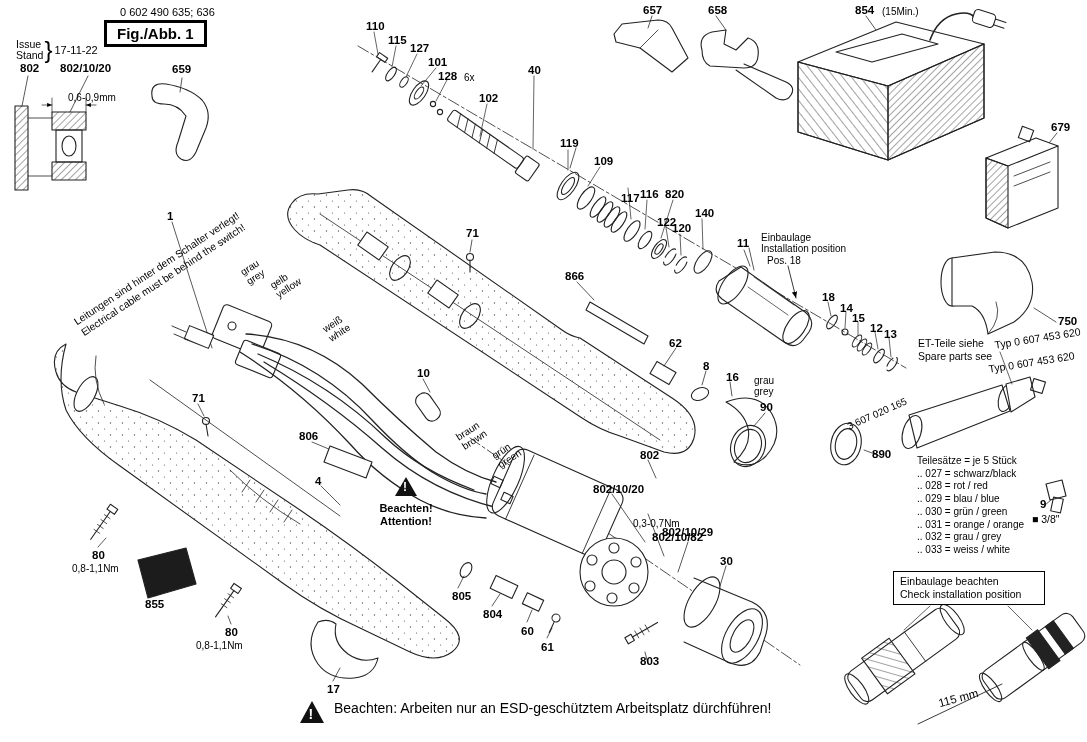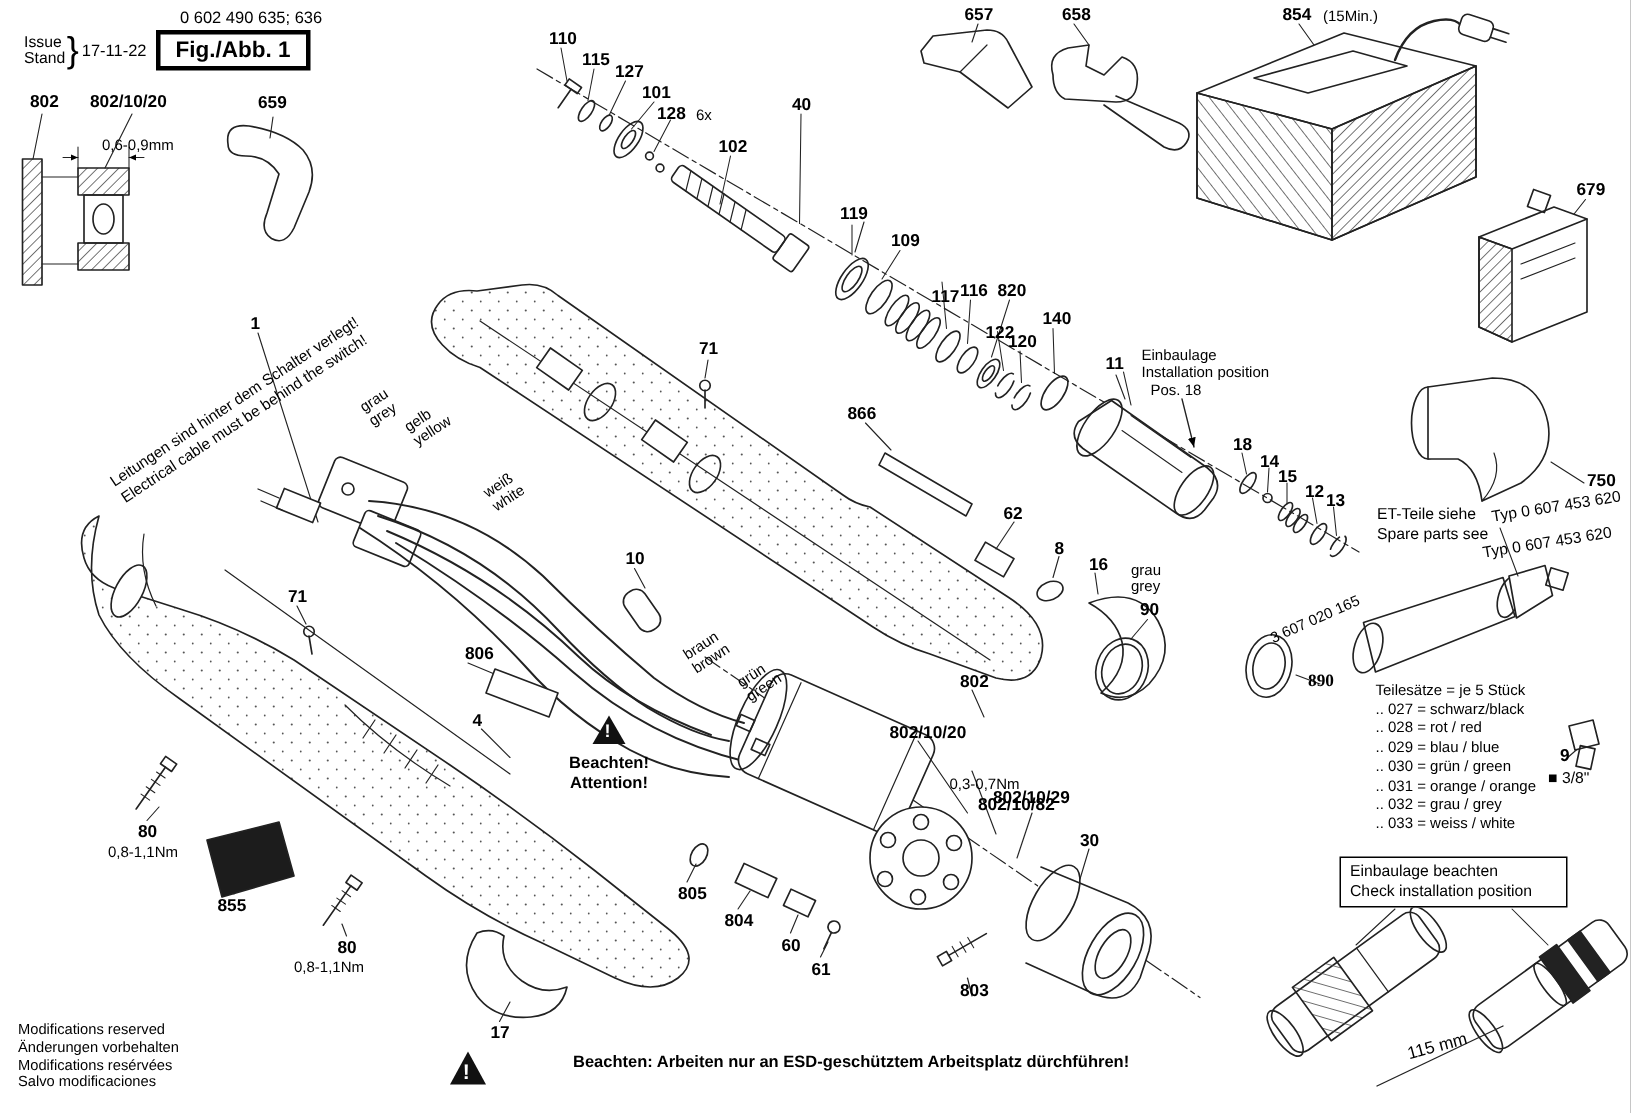--- a/index.html
+++ b/index.html
@@ -6,21 +6,21 @@
   * { margin:0; padding:0; box-sizing:border-box; }
   html,body { background:#9a9a9a; }
   body { font-family:"Liberation Sans", sans-serif; }
   .stage { position:relative; width:1087px; height:742px; background:#ffffff; overflow:hidden; color:#000; }
   svg.art { position:absolute; left:0; top:0; }
 
   .callout { position:absolute; font-weight:bold; font-size:11.5px; white-space:nowrap; color:#000; z-index:5; }
   .callout.normal { font-weight:normal; font-size:10px; }
 
   .hdr-pn { position:absolute; left:120px; top:6px; font-size:11px; z-index:5; }
-  .hdr-issue { position:absolute; left:16px; top:20px; display:flex; align-items:center; font-size:10.5px; z-index:5;justify-content:flex-end; }
+  .hdr-issue { position:absolute; left:16px; top:36px; display:flex; align-items:center; font-size:10.5px; z-index:5;justify-content:flex-end; }
   .hdr-issue .ls { line-height:11px; }
   .hdr-issue .brace { font-size:24px; font-weight:400; margin:0 2px 0 1px; }
   .hdr-issue .date { font-size:11px; }
   .figbox { position:absolute; left:104px; top:20px; border:3px solid #000; padding:2px 10px; font-weight:bold; font-size:15px; z-index:5; background:#fff; }
 
   .cable-note { position:absolute; left:72px; top:318px; transform:rotate(-33.5deg); transform-origin:0 0; font-size:10.3px; line-height:12.5px; white-space:nowrap; z-index:5; }
   .wire-label { position:absolute; font-size:10px; line-height:10.5px; white-space:nowrap; z-index:5; }
 
   .attn { position:absolute; left:368px; top:477px; width:76px; text-align:center; z-index:5; }
   .attn .lines { font-weight:bold; font-size:11px; line-height:12.5px; }
@@ -38,21 +38,21 @@
 
   .legend { position:absolute; left:917px; top:455px; font-size:10px; line-height:12.7px; white-space:nowrap; z-index:5; }
 
   .installbox { position:absolute; left:893px; top:571px; width:152px; border:1.5px solid #000; padding:3px 6px; font-size:10.5px; line-height:13px; background:#fff; z-index:5; }
   .dim115 { position:absolute; left:938px; top:692px; transform:rotate(-15deg); font-size:11.5px; z-index:5; }
 
   .footer { position:absolute; left:12px; top:681px; font-size:9.8px; line-height:11.8px; z-index:5; }
   .esd { position:absolute; left:300px; top:701px; display:flex; gap:10px; align-items:flex-start; z-index:5; }
   .esd .warn { border-left-width:12px; border-right-width:12px; border-bottom-width:22px; }
   .esd .warn span { font-size:14px; left:-3.5px; top:5px; }
-  .esd .lines { font-weight:bold; font-size:11px; line-height:14.5px;margin-left:48px; }
+  .esd .lines { font-weight:normal; font-size:14px; line-height:14.5px; }
 </style>
 </head>
 <body>
 
 <div class="stage">
 
   <svg class="art" width="1087" height="742" viewBox="0 0 1087 742">
     <defs>
       <pattern id="hatch" width="5" height="5" patternUnits="userSpaceOnUse" patternTransform="rotate(45)">
         <line x1="0" y1="0" x2="0" y2="5" stroke="#333" stroke-width="0.9"></line>
@@ -439,33 +439,33 @@
       <div class="callout" style="left: 657px; top: 216px;">122</div>
       <div class="callout" style="left: 672px; top: 222px;">120</div>
       <div class="callout" style="left: 695px; top: 207px;">140</div>
       <div class="callout" style="left: 737px; top: 237px;">11</div>
       <div class="callout" style="left: 822px; top: 291px;">18</div>
       <div class="callout" style="left: 840px; top: 302px;">14</div>
       <div class="callout" style="left: 852px; top: 312px;">15</div>
       <div class="callout" style="left: 870px; top: 322px;">12</div>
       <div class="callout" style="left: 884px; top: 328px;">13</div>
       <div class="callout" style="left: 1058px; top: 315px;">750</div>
-      <div class="callout" style="left: 872px; top: 448px; font-family: Liberation Serif, serif;">890</div>
+      <div class="callout" style="left: 872px; top: 448px;">890</div>
       <div class="callout" style="left: 1040px; top: 498px;">9</div>
       <div class="callout normal" style="left: 1032px; top: 513px; font-size: 10.5px;">■ 3/8"</div>
       <div class="callout" style="left: 565px; top: 270px;">866</div>
       <div class="callout" style="left: 669px; top: 337px;">62</div>
       <div class="callout" style="left: 703px; top: 360px;">8</div>
       <div class="callout" style="left: 726px; top: 371px;">16</div>
       <div class="callout" style="left: 760px; top: 401px;">90</div>
       <div class="callout" style="left: 466px; top: 227px;">71</div>
       <div class="callout" style="left: 167px; top: 210px;">1</div>
       <div class="callout" style="left: 417px; top: 367px;">10</div>
       <div class="callout" style="left: 192px; top: 392px;">71</div>
-      <div class="callout" style="left: 310px; top: 430px;">806</div>
+      <div class="callout" style="left: 299px; top: 430px;">806</div>
       <div class="callout" style="left: 315px; top: 475px;">4</div>
       <div class="callout" style="left: 640px; top: 449px;">802</div>
       <div class="callout" style="left: 593px; top: 483px;">802/10/20</div>
       <div class="callout" style="left: 630px; top: 526px; padding-left: 32px;">802/10/29</div>
       <div class="callout normal" style="left: 633px; top: 518px;">0,3-0,7Nm</div>
       <div class="callout" style="left: 652px; top: 531px;">802/10/82</div>
       <div class="callout" style="left: 720px; top: 555px;">30</div>
       <div class="callout" style="left: 92px; top: 549px;">80</div>
       <div class="callout normal" style="left: 72px; top: 563px;">0,8-1,1Nm</div>
       <div class="callout" style="left: 145px; top: 598px;">855</div>
@@ -555,26 +555,20 @@
     <div>.. 032 = grau / grey</div>
     <div>.. 033 = weiss / white</div>
   </div>
 
   <div class="installbox">
     <div>Einbaulage beachten</div>
     <div>Check installation position</div>
   </div>
   <div class="dim115">115 mm</div>
 
-  <div class="footer">
-    <div>Modifications reserved</div>
-    <div>Änderungen vorbehalten</div>
-    <div>Modifications resérvées</div>
-    <div>Salvo modificaciones</div>
-  </div>
 
   <div class="esd">
     <span class="warn">
         <span>!</span>
       </span>
     <div class="lines">
       <div>Beachten:  Arbeiten nur an ESD-geschütztem Arbeitsplatz dürchführen!</div>
     </div>
   </div>
 

